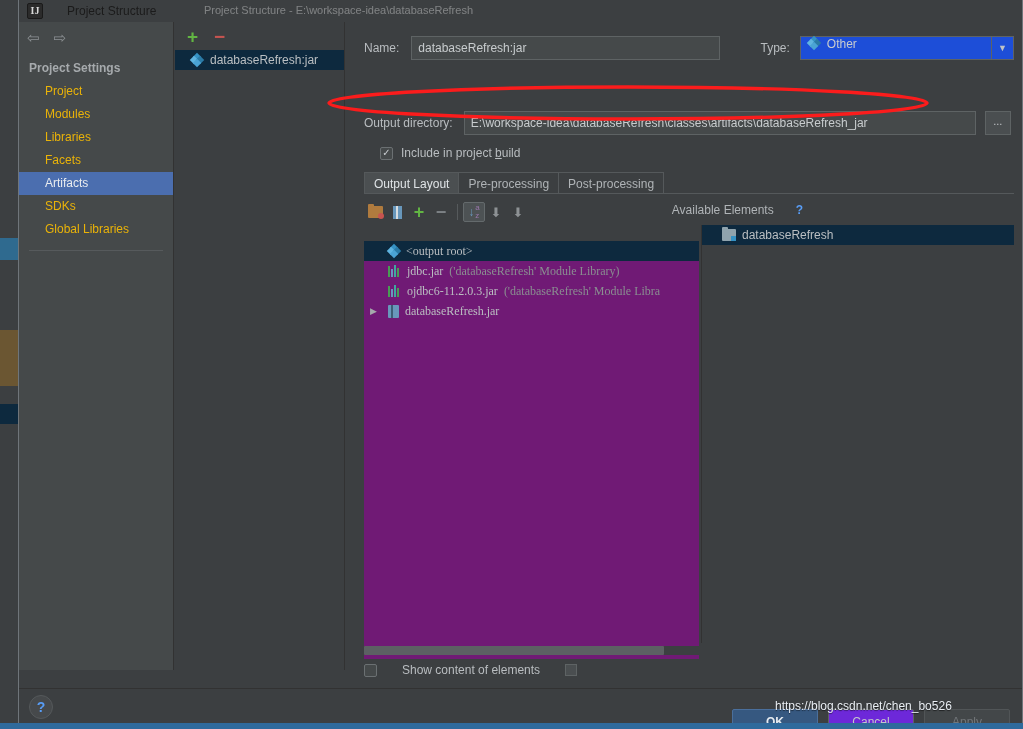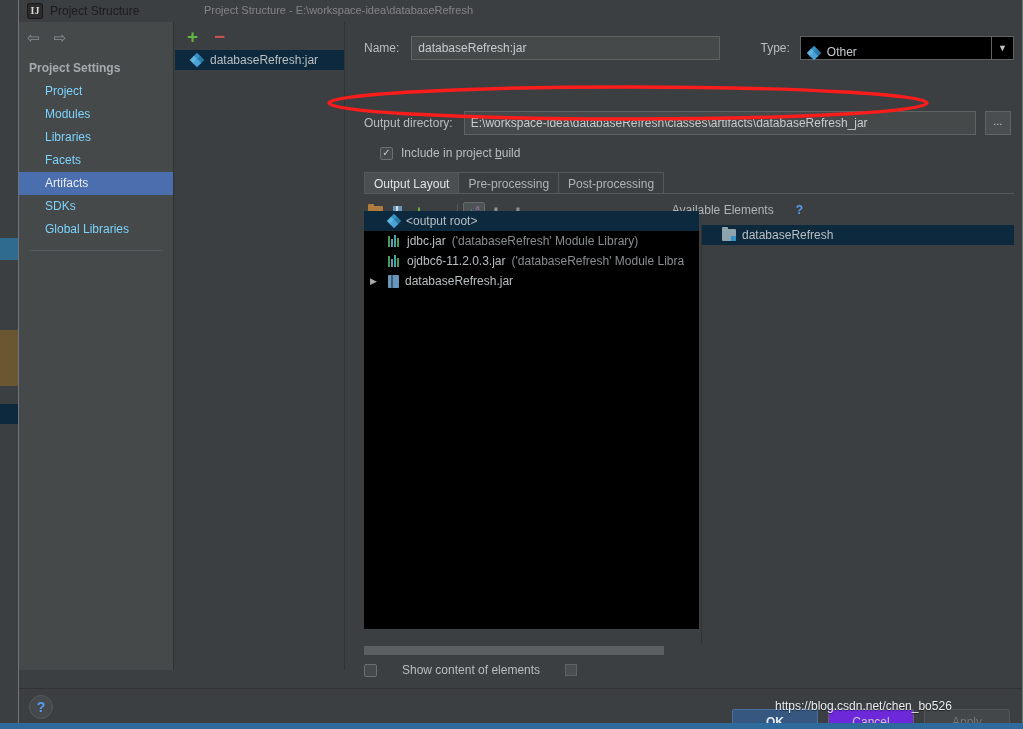--- a/index.html
+++ b/index.html
@@ -47,21 +47,21 @@
   #title-icon {
     position: relative; z-index: 3;
     margin-left: 8px; width: 16px; height: 16px;
     background: #2b2b2b; border: 1px solid #1a1a1a; border-radius: 2px;
     display: flex; align-items: center; justify-content: center;
     color: #d8d8d8; font-size: 10px; font-weight: bold;
     font-family: "Liberation Serif", serif;
   }
   #title-text {
     position: relative; z-index: 3;
-    margin-left: 7px; font-size: 12px; color: #1b1b1b; text-align: center;
+    margin-left: 24px; font-size: 12px; color: #1b1b1b; text-align: center;
   }
   #title-ghost {
     position: absolute; z-index: 2; left: 185px; top: 4px;
     font-size: 11px; color: rgba(255,255,255,.35);
     white-space: nowrap;
   }
   #close-btn {
     position: absolute; right: 4px; top: 1px; width: 38px; height: 19px;
     background: linear-gradient(to bottom,#fbfdff,#e3ecf6);
     border: 1px solid #a8bdd2; border-radius: 2px;
@@ -84,21 +84,21 @@
     border-right: 1px solid #323232;
   }
   #nav-arrows { height: 30px; display: flex; align-items: center; padding-left: 8px; gap: 14px; }
   .nav-arrow { color: #8d9194; font-size: 15px; line-height: 1; }
   #sidebar-list { padding-top: 4px; }
   .side-group {
     font-size: 12px; font-weight: bold; color: #a6aaad;
     padding: 5px 0 5px 10px;
   }
   .side-item {
-    font-size: 12px; color: #7dd3fc;
+    font-size: 12px; color: #eab308;
     padding: 4px 0 4px 26px; line-height: 15px;
   }
   .side-item.selected { background: #4b6eaf; color: #e9ecef; }
   .side-sep { height: 1px; background: #565a5c; margin: 9px 10px 9px 10px; }
 
   
   #artifact-col {
     position: absolute; left: 156px; top: 0; width: 170px; height: 648px;
     background: #3c3f41;
     border-right: 1px solid #323232;
@@ -129,22 +129,22 @@
     background: #45494a; border: 1px solid #5e6364;
     color: #c8ccce; font-size: 12px;
     padding: 3px 6px; height: 24px; line-height: 17px;
     font-family: "Liberation Sans", sans-serif;
     white-space: nowrap; overflow: hidden;
   }
   #name-input { width: 320px; margin-left: 12px; }
   #type-label { margin-left: 40px; }
   #type-combo {
     margin-left: 10px; width: 222px; height: 24px;
-    background: #000000; border: 1px solid #5e6364;
-    display: flex; align-items: flex-end;
+    background: #1d4ed8; border: 1px solid #5e6364;
+    display: flex; align-items: flex-start;
   }
   #type-combo .combo-text { font-size: 12px; color: #c8ccce; margin-left: 7px; }
   #type-combo .combo-arrow {
     margin-left: auto; width: 22px; height: 22px;
     display: flex; align-items: center; justify-content: center;
     color: #c0c4c6; font-size: 9px;
     border-left: 1px solid #5e6364;
   }
 
   
@@ -206,22 +206,22 @@
   #available-head {
     position: absolute; right: 0; top: 0; height: 20px;
     display: flex; align-items: center; gap: 22px;
     padding-right: 211px;
     font-size: 12px; color: #b0b4b7;
   }
   #available-help { color: #589df6; font-weight: bold; font-size: 12px; }
 
   
   #left-tree {
-    position: absolute; left: 18px; top: 189px; width: 335px; height: 418px;
-    background: #000000; overflow: hidden;
+    position: absolute; left: 18px; top: 219px; width: 335px; height: 418px;
+    background: #701a75; overflow: hidden; font-family: Liberation Serif, serif;
   }
   #right-tree {
     position: absolute; left: 355px; top: 203px; width: 313px; height: 418px;
     background: #3c3f41; border-left: 1px solid #323232; overflow: hidden;
   }
   .tree-row {
     display: flex; align-items: center; height: 20px;
     font-size: 12px; color: #bbbfc2; padding-left: 6px; gap: 6px;
     white-space: nowrap;
   }

